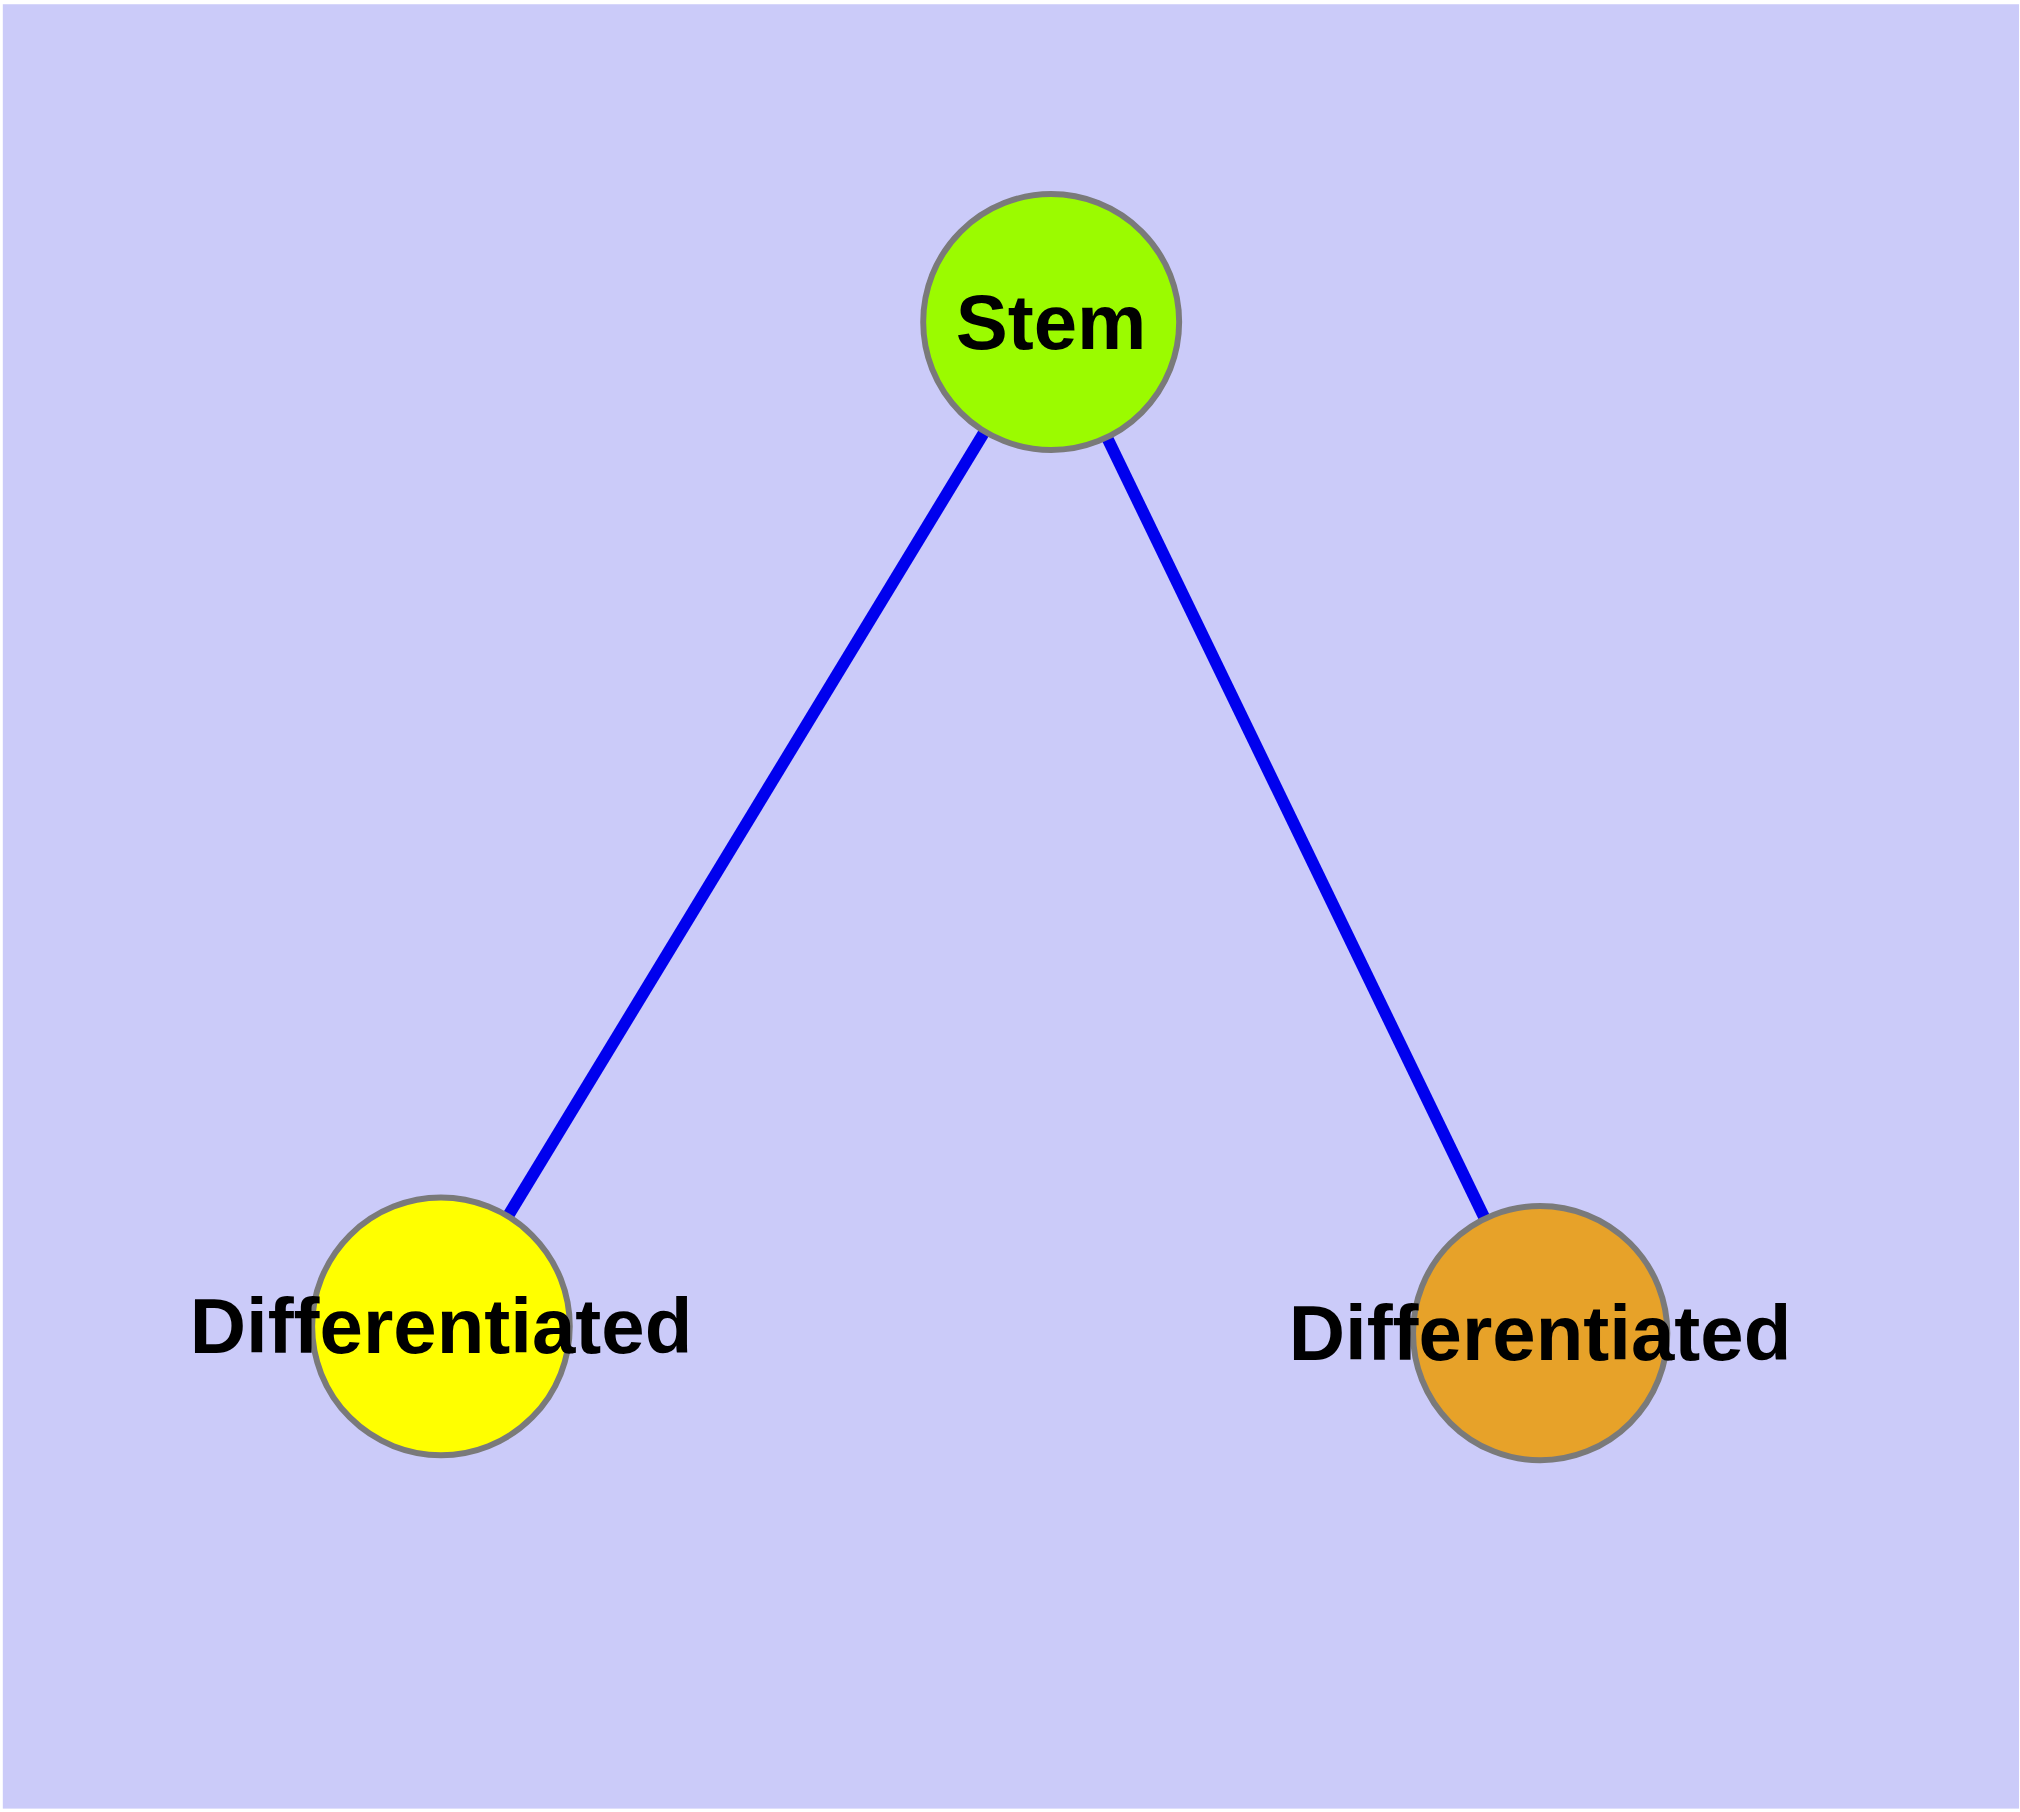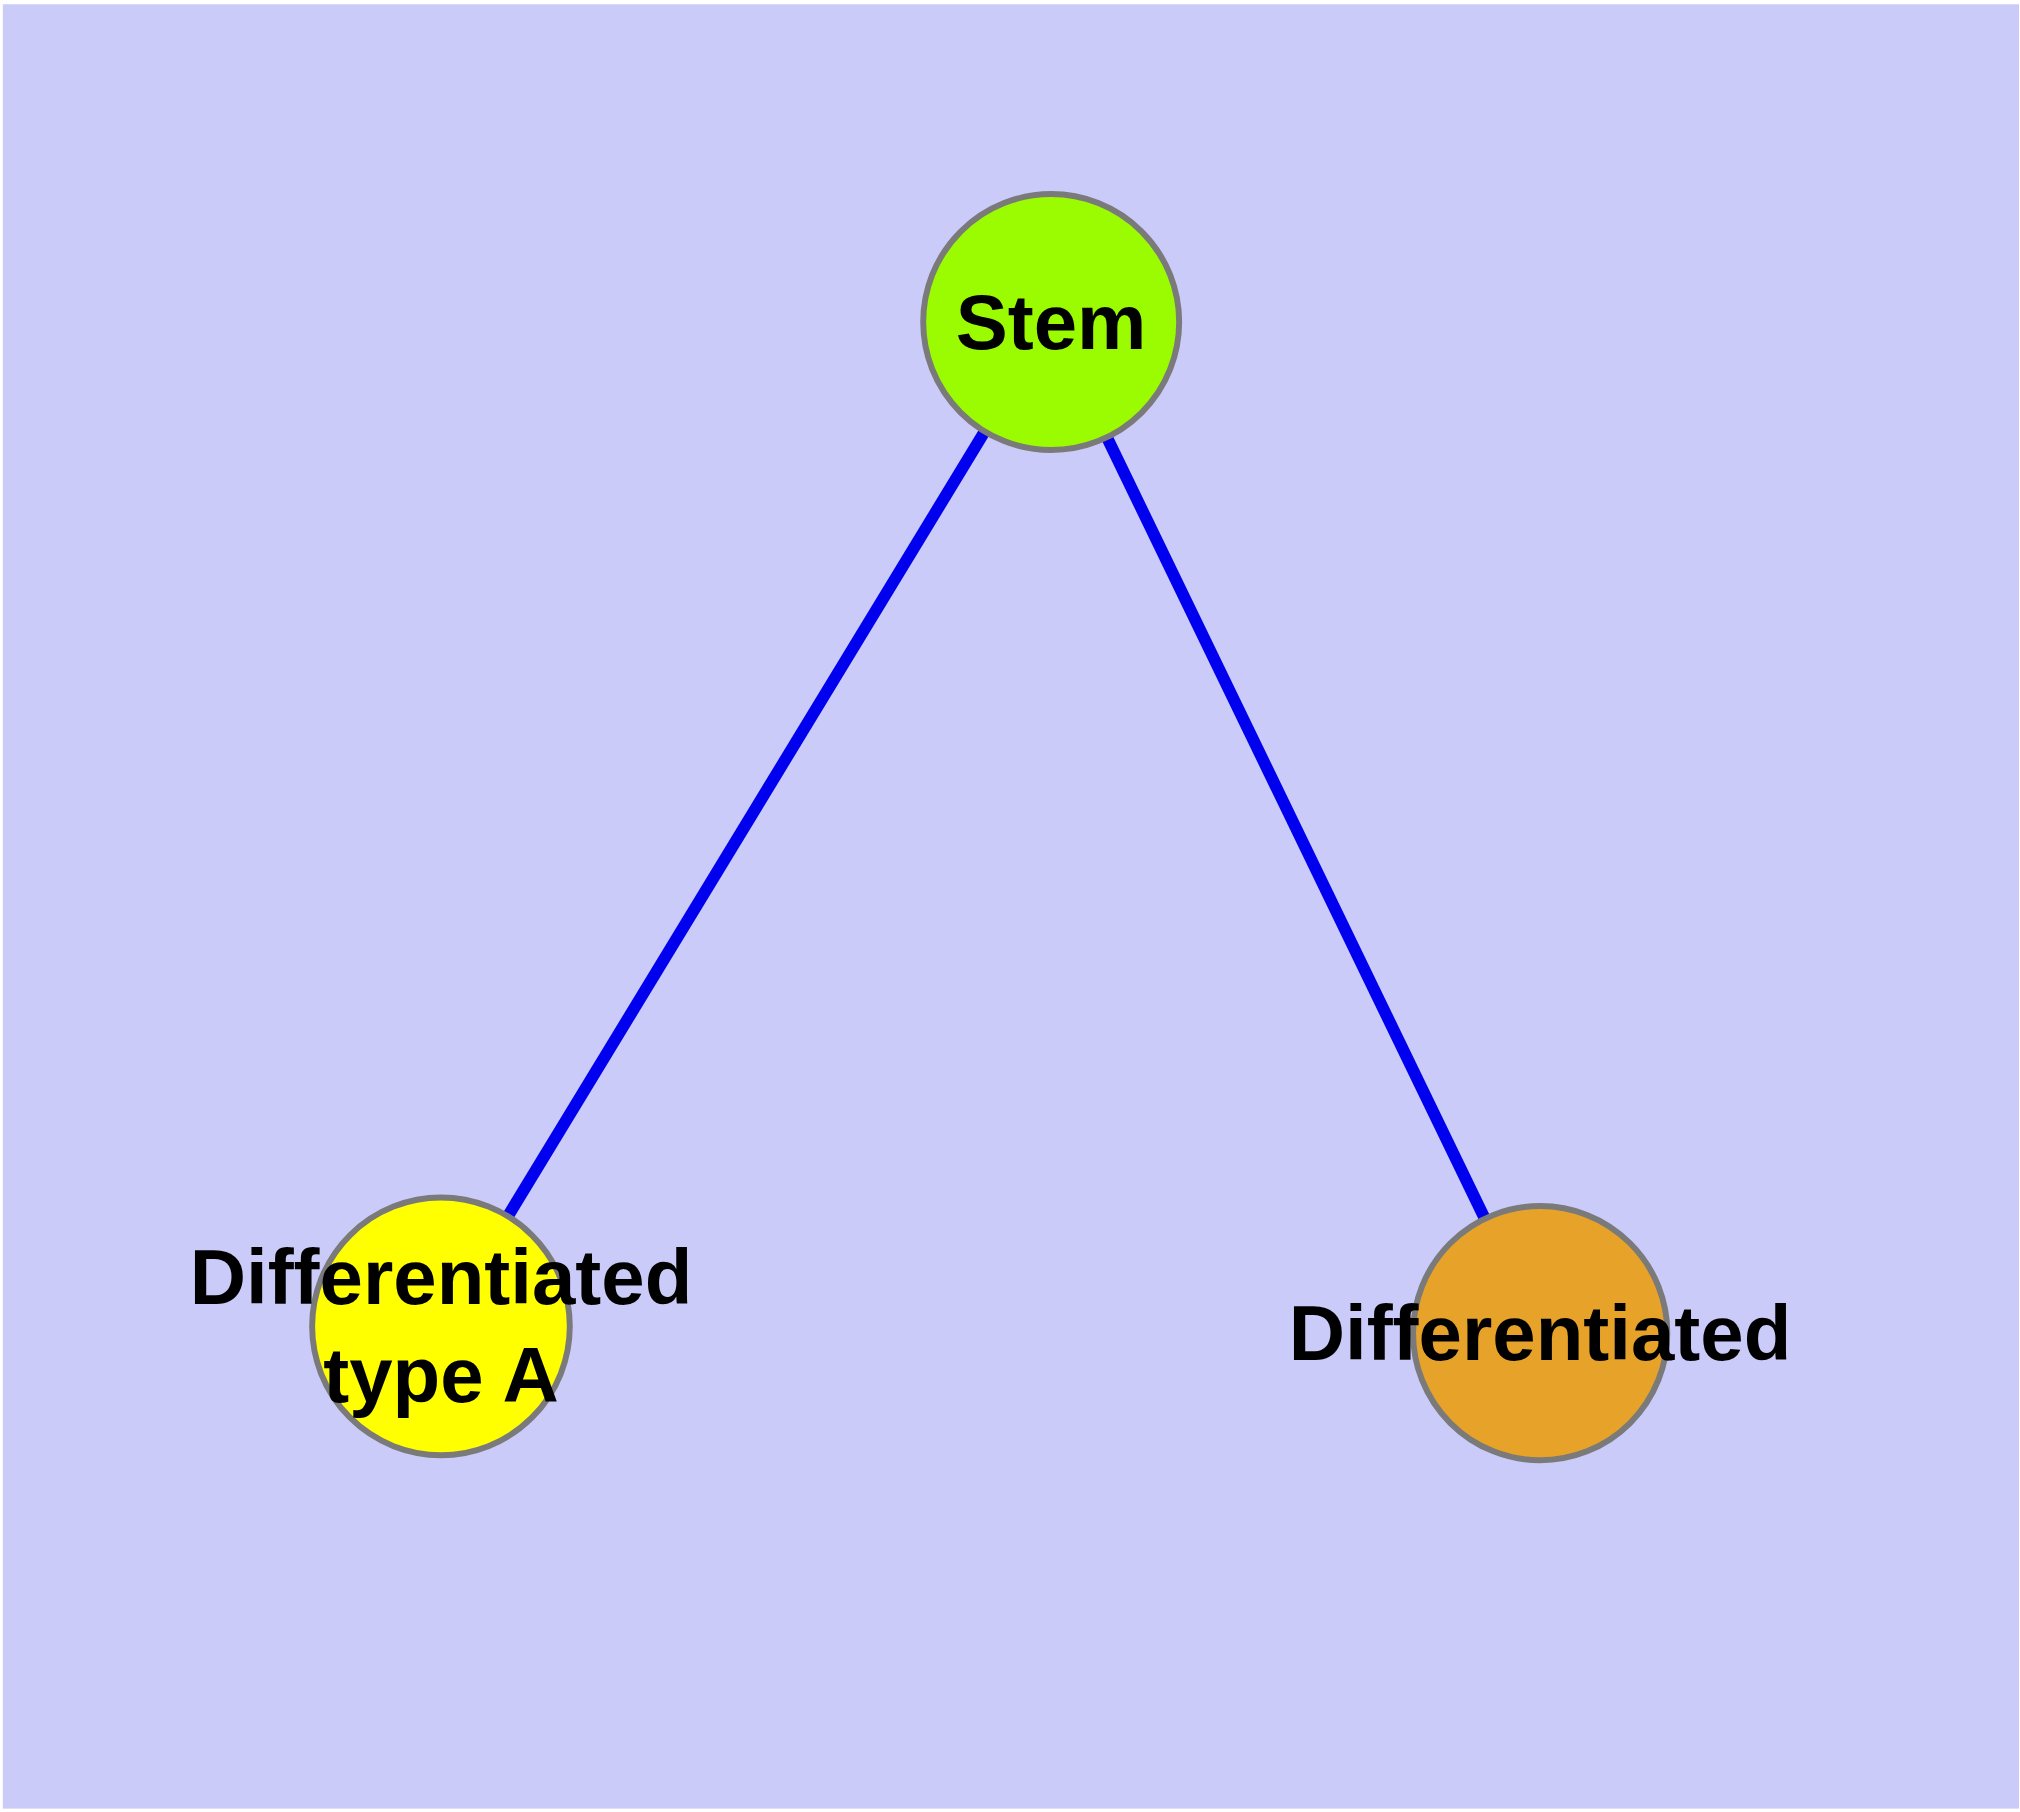--- a/index.html
+++ b/index.html
@@ -64,20 +64,19 @@
         <circle cx="520" cy="1565" r="152" fill="#FFFF00" stroke="#7A7A7A" class="node-circle"></circle>
         <circle cx="1817" cy="1573" r="150" fill="#E7A229" stroke="#7A7A7A" class="node-circle"></circle>
       </g>
   </svg>
   <div id="labels-layer" class="labels-layer">
       <div class="node-label" style="left: 1051px; top: 322px; color: rgb(0, 0, 0);">
         <div>Stem</div>
       </div>
       <div class="node-label" style="left: 441px; top: 1326px; color: rgb(0, 0, 0);">
         <div>Differentiated</div>
-        <div>type A</div>
       </div>
       <div class="node-label" style="left: 1540px; top: 1333px; color: rgb(0, 0, 0);">
         <div>Differentiated</div>
       </div>
     </div>
 </div>
 
 
 </body></html>

